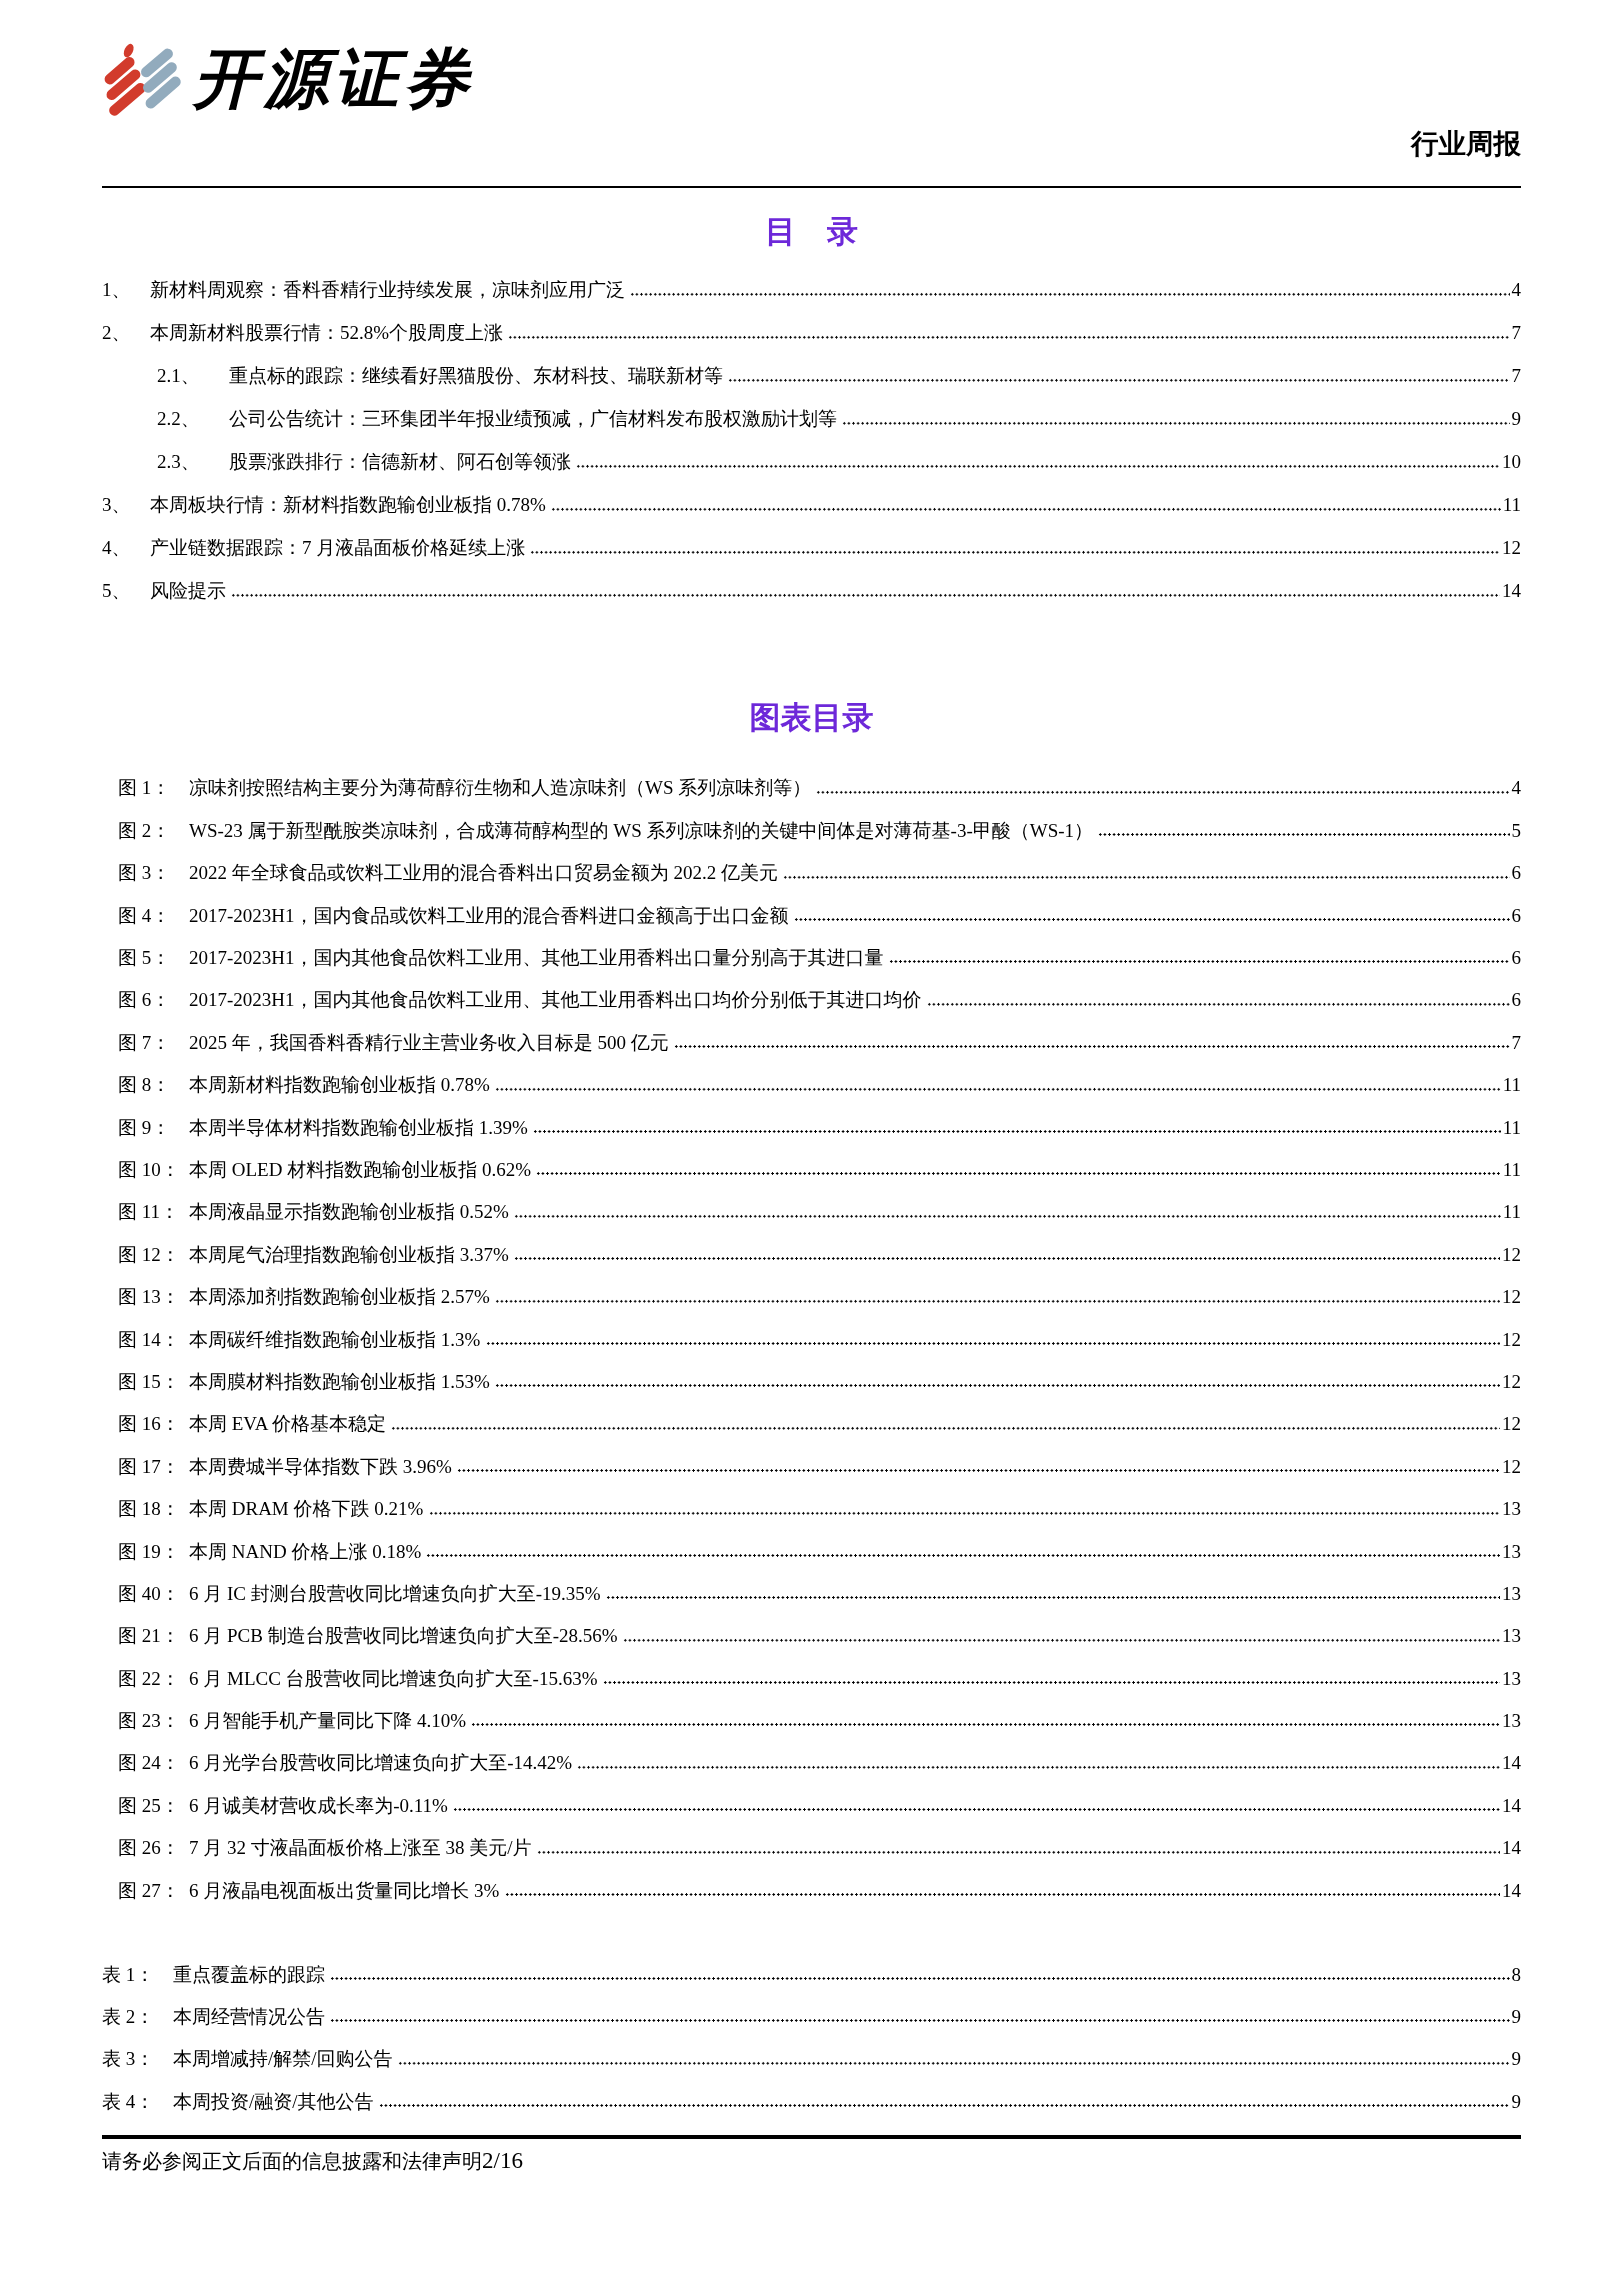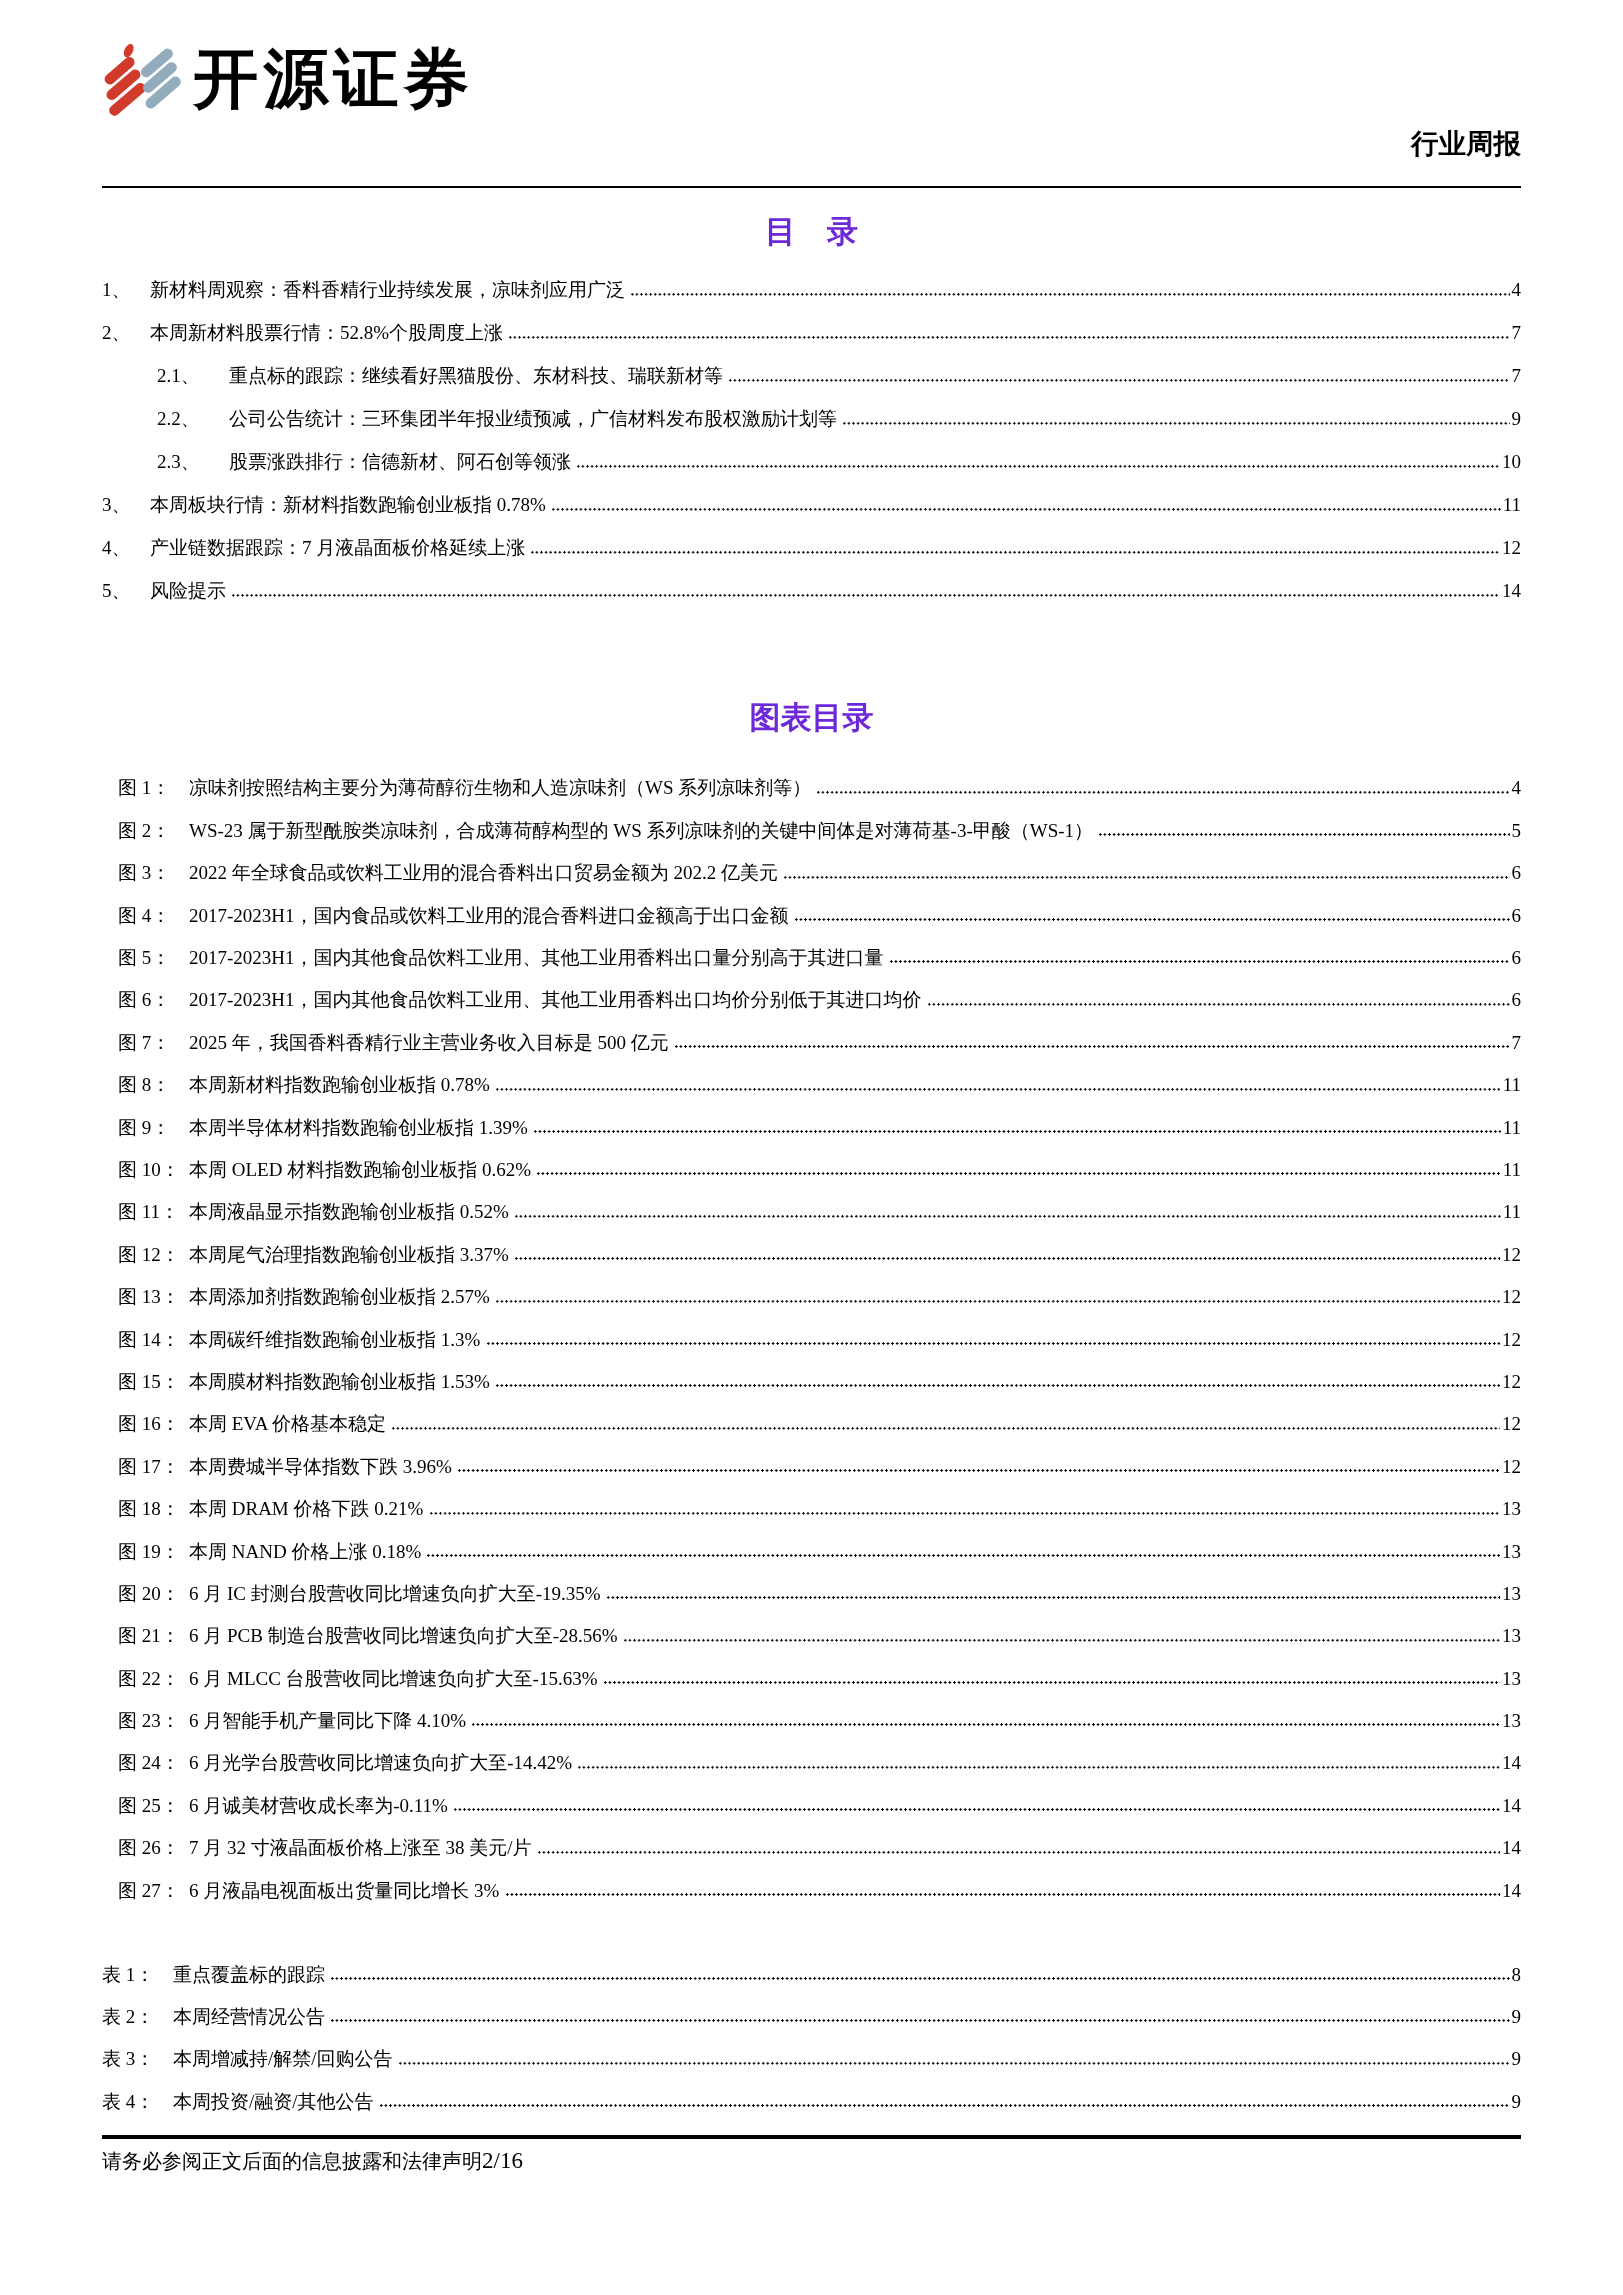--- a/index.html
+++ b/index.html
@@ -24,20 +24,21 @@
   }
   .logo-icon { width: 82px; height: 77px; flex-shrink: 0; }
   .brand-text {
     font-family: "Liberation Sans", sans-serif;
     font-weight: 900;
     font-size: 65px;
     line-height: 73px;
     letter-spacing: 5.2px;
     margin-left: 9.2px;
     white-space: nowrap;
+    font-style: italic;
   }
   .report-type {
     text-align: right;
     font-weight: bold;
     font-size: 27.5px;
     line-height: 33px;
     margin-top: 7.9px;
   }
   .header-rule { border-bottom: 2.6px solid #000; margin-top: 26px; }
 
@@ -316,21 +317,21 @@
         </div>
 
         <div class="row">
           <span class="fig-num">图 19：</span>
           <span class="title">本周 NAND 价格上涨 0.18%</span>
           <span class="leader"></span>
           <span class="page-num">13</span>
         </div>
 
         <div class="row">
-          <span class="fig-num">图 20：</span>
+          <span class="fig-num">图 40：</span>
           <span class="title">6 月 IC 封测台股营收同比增速负向扩大至-19.35%</span>
           <span class="leader"></span>
           <span class="page-num">13</span>
         </div>
 
         <div class="row">
           <span class="fig-num">图 21：</span>
           <span class="title">6 月 PCB 制造台股营收同比增速负向扩大至-28.56%</span>
           <span class="leader"></span>
           <span class="page-num">13</span>

